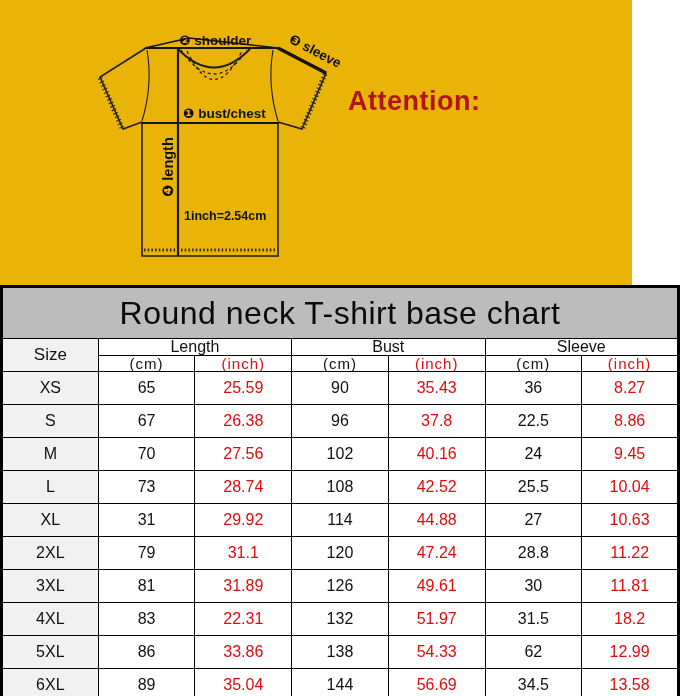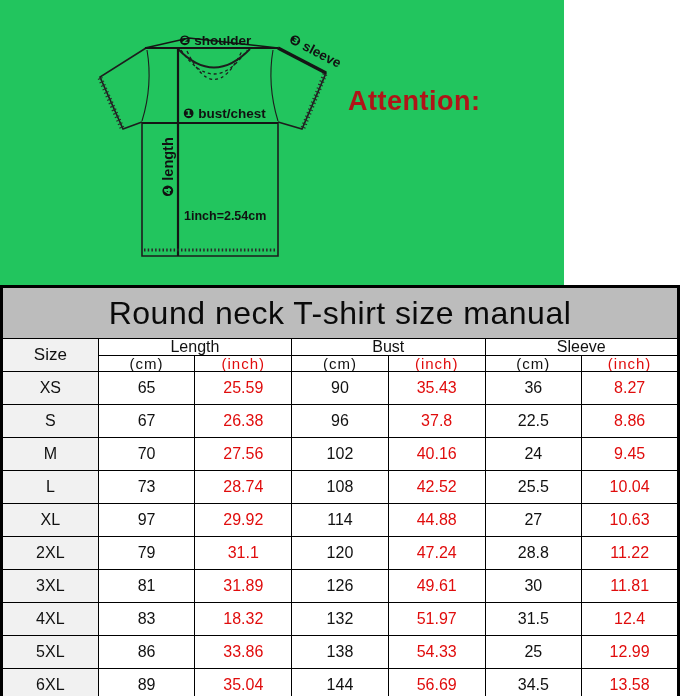--- a/index.html
+++ b/index.html
@@ -11,21 +11,21 @@
     --line:#1d1d1d;
   }
   html,body{margin:0;padding:0;}
   body{
     width:680px;height:696px;background:#ffffff;overflow:hidden;
     font-family:"Liberation Sans","DejaVu Sans",sans-serif;color:var(--ink);
   }
   .stage{position:relative;width:680px;height:696px;background:#fff;}
 
   
-  .top-section{position:relative;width:564px;height:285px;background:#22c55e;}
+  .top-section{position:relative;width:632px;height:285px;background:#eab308;}
   .diagram-svg{position:absolute;left:0;top:0;}
   .svg-label{font-weight:bold;fill:#111;font-family:"Liberation Sans","DejaVu Sans",sans-serif;}
 
   .attention{position:absolute;left:348px;top:86px;width:344px;}
   .attention-title{
     font-size:27px;font-weight:bold;color:var(--attention-red);
     letter-spacing:0.5px;margin:0 0 9px 0;
   }
   .attention-note{margin:0 0 13px 0;}
   .attention-note div{
@@ -100,21 +100,21 @@
       <col>
         <col>
         <col>
         <col>
         <col>
         <col>
         <col>
     </colgroup>
     <thead>
       <tr>
-        <td colspan="7" class="title-cell">Round neck T-shirt size manual</td>
+        <td colspan="7" class="title-cell">Round neck T-shirt base chart</td>
       </tr>
       <tr>
         <th rowspan="2" class="size-h">Size</th>
         <th colspan="2" class="group-h">Length</th>
         <th colspan="2" class="group-h">Bust</th>
         <th colspan="2" class="group-h">Sleeve</th>
       </tr>
       <tr class="units">
         <th>(cm)</th>
         <th class="in">(inch)</th>
@@ -156,21 +156,21 @@
           <th class="size-h">L</th>
           <td>73</td>
           <td class="in">28.74</td>
           <td>108</td>
           <td class="in">42.52</td>
           <td>25.5</td>
           <td class="in">10.04</td>
         </tr>
         <tr>
           <th class="size-h">XL</th>
-          <td>97</td>
+          <td>31</td>
           <td class="in">29.92</td>
           <td>114</td>
           <td class="in">44.88</td>
           <td>27</td>
           <td class="in">10.63</td>
         </tr>
         <tr>
           <th class="size-h">2XL</th>
           <td>79</td>
           <td class="in">31.1</td>
@@ -184,33 +184,33 @@
           <td>81</td>
           <td class="in">31.89</td>
           <td>126</td>
           <td class="in">49.61</td>
           <td>30</td>
           <td class="in">11.81</td>
         </tr>
         <tr>
           <th class="size-h">4XL</th>
           <td>83</td>
-          <td class="in">18.32</td>
+          <td class="in">22.31</td>
           <td>132</td>
           <td class="in">51.97</td>
           <td>31.5</td>
-          <td class="in">12.4</td>
+          <td class="in">18.2</td>
         </tr>
         <tr>
           <th class="size-h">5XL</th>
           <td>86</td>
           <td class="in">33.86</td>
           <td>138</td>
           <td class="in">54.33</td>
-          <td>25</td>
+          <td>62</td>
           <td class="in">12.99</td>
         </tr>
         <tr>
           <th class="size-h">6XL</th>
           <td>89</td>
           <td class="in">35.04</td>
           <td>144</td>
           <td class="in">56.69</td>
           <td>34.5</td>
           <td class="in">13.58</td>

